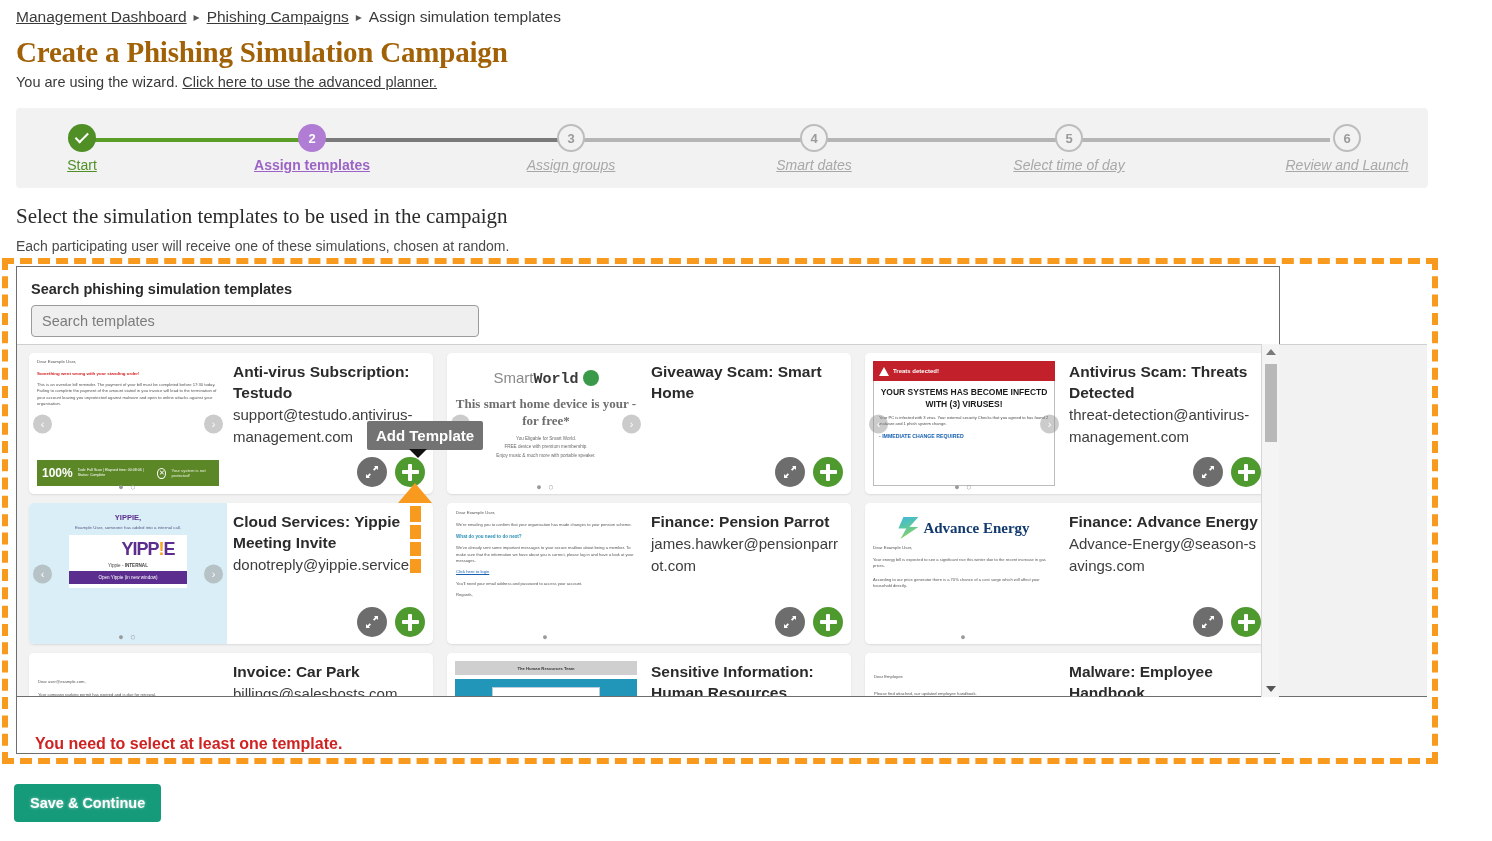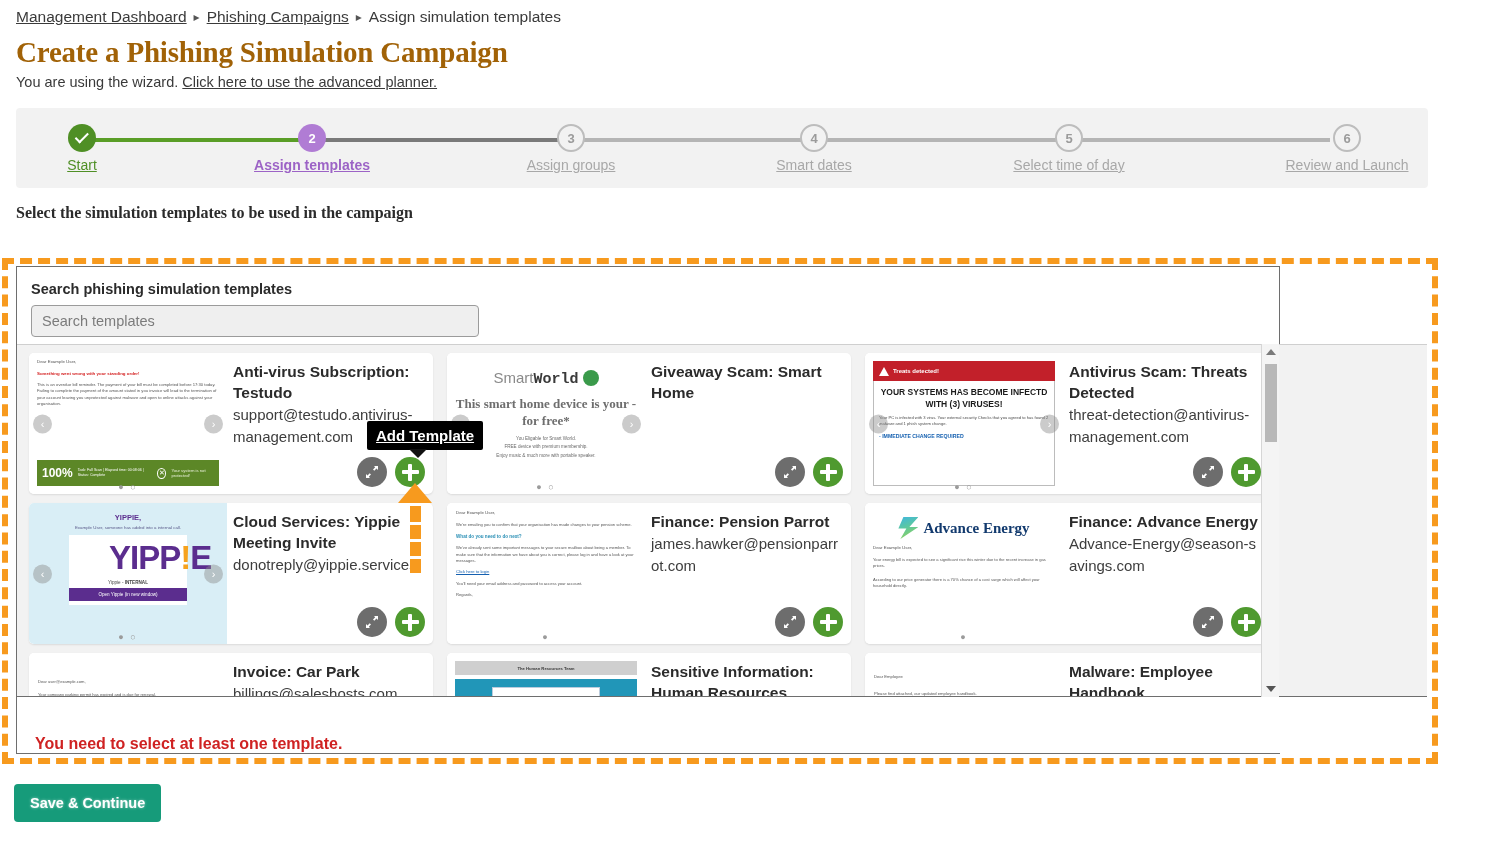--- a/index.html
+++ b/index.html
@@ -71,27 +71,27 @@
     border-left: 2.6px solid #fff; border-bottom: 2.6px solid #fff;
     transform: rotate(-45deg) translate(1px,-2px);
   }
   .step-label {
     margin-top: 5px; font-size: 14px;
     text-decoration: underline; cursor: pointer;
     white-space: nowrap;
   }
   .step.done .step-label { color: #4f8f25; }
   .step.current .step-label { color: #9c63c6; font-weight: 600; }
-  .step.todo .step-label { color: #a8a8a8; }
+  .step.todo .step-label { color: #a8a8a8; font-style: italic; }
 
   
   .section-title {
     position: absolute; left: 16px; top: 204px;
     font-family: "Liberation Serif", serif;
-    font-weight: bold; font-size: 16px; color: #2b2b2b;
+    font-weight: normal; font-size: 21px; color: #2b2b2b;
   }
   .section-sub {
     position: absolute; left: 16px; top: 238px;
     font-size: 14px; color: #4a4a4a;
   }
 
   
   .annot-frame {
     position: absolute; left: 2px; top: 258px;
     width: 1436px; height: 506px;
@@ -212,21 +212,21 @@
   .av-bar .txt { color:#fff; font-weight:bold; font-size:6px; }
   .av-body { position:absolute; left:8px; right:8px; top:28px; bottom:8px; border:1px solid #bcbcbc; border-top:none; padding:5px 5px 0;}
   .av-head { font-size:8.5px; font-weight:bold; text-align:center; color:#1b1b1b; line-height:12px;}
   .av-p { font-size:4.1px; color:#4a4a4a; margin-top:5px; line-height:1.5;}
   .av-link { font-size:5.2px; color:#1560b0; font-weight:bold; margin-top:6px;}
 
   .yip-wrap { position:absolute; inset:0; background:#d9eef6; padding-top:10px; text-align:center;}
   .yip-title { color:#5b2d8e; font-weight:bold; font-size:7.5px;}
   .yip-sub { color:#5a5a8a; font-size:4.4px; margin-top:3px;}
   .yip-box { margin:5px auto 0; width:118px; background:#fff; padding:4px 0;}
-  .yip-logo { font-family:"Liberation Sans",sans-serif; font-weight:bold; font-size:33px; color:#5b2d8e; letter-spacing:-1px;margin-left:40px;}
+  .yip-logo { font-family:"Liberation Sans",sans-serif; font-weight:bold; font-size:18px; color:#5b2d8e; letter-spacing:-1px;margin-left:40px;}
   .yip-logo .ex { color:#f6a21d; }
   .yip-cap { font-size:4.6px; color:#444; margin-top:3px;}
   .yip-btn { margin-top:3px; background:#5b2d8e; color:#fff; font-size:4.6px; padding:4px 0;}
 
   .ae-logo { display:flex; align-items:center; justify-content:center; gap:5px; padding-top:14px;}
   .ae-mark { width:20px;height:22px;background:linear-gradient(160deg,#3fb6e0 0%,#5cc8a0 45%,#9fd34a 100%); clip-path:polygon(25% 0,100% 0,55% 45%,100% 45%,10% 100%,40% 52%,0 52%);}
   .ae-name { font-family:"Liberation Serif",serif; font-weight:bold; font-size:15px; color:#123a6e;}
   .ae-body { padding:6px 8px 0; font-size:4.1px; color:#555; line-height:1.55;}
   .ae-body .greet { font-size:4.4px; margin-bottom:5px;}
 
@@ -291,24 +291,24 @@
     width: 0; height: 0;
     border-left: 17px solid transparent;
     border-right: 17px solid transparent;
     border-bottom: 20px solid #f79a1e;
   }
   .annot-arrow .seg {
     width: 11px; margin: 3px auto 0; background: #f79a1e;
   }
   .tooltip {
     position: absolute; left: 367px; top: 421px;
-    background: #000000; color: #fff;
+    background: #737373; color: #fff;
     font-size: 15px; font-weight: bold;
     padding: 6px 9px; border-radius: 2px;
-    z-index: 60; white-space: nowrap; text-decoration: underline;
+    z-index: 60; white-space: nowrap;
   }
   .tooltip .tail {
     position: absolute; left: 42px; bottom: -8px;
     width: 0; height: 0;
     border-left: 9px solid transparent;
     border-right: 9px solid transparent;
     border-top: 9px solid #111;
   }
 </style>
 </head>
@@ -361,20 +361,21 @@
         <div class="step-label">Select time of day</div>
       </div>
       <div class="step todo" style="left:1331px;">
         <div class="node todo">6</div>
         <div class="step-label">Review and Launch</div>
       </div>
     </div>
   </div>
 
   <div class="section-title">Select the simulation templates to be used in the campaign</div>
+  <div class="section-sub">Each participating user will receive one of these simulations, chosen at random.</div>
 
   <div class="panel">
 
     <div class="search-area">
       <div class="search-label">Search phishing simulation templates</div>
       <input class="search-input" type="text" placeholder="Search templates" style="">
     </div>
 
     <div class="grid-wrap">
       <div class="grid">

